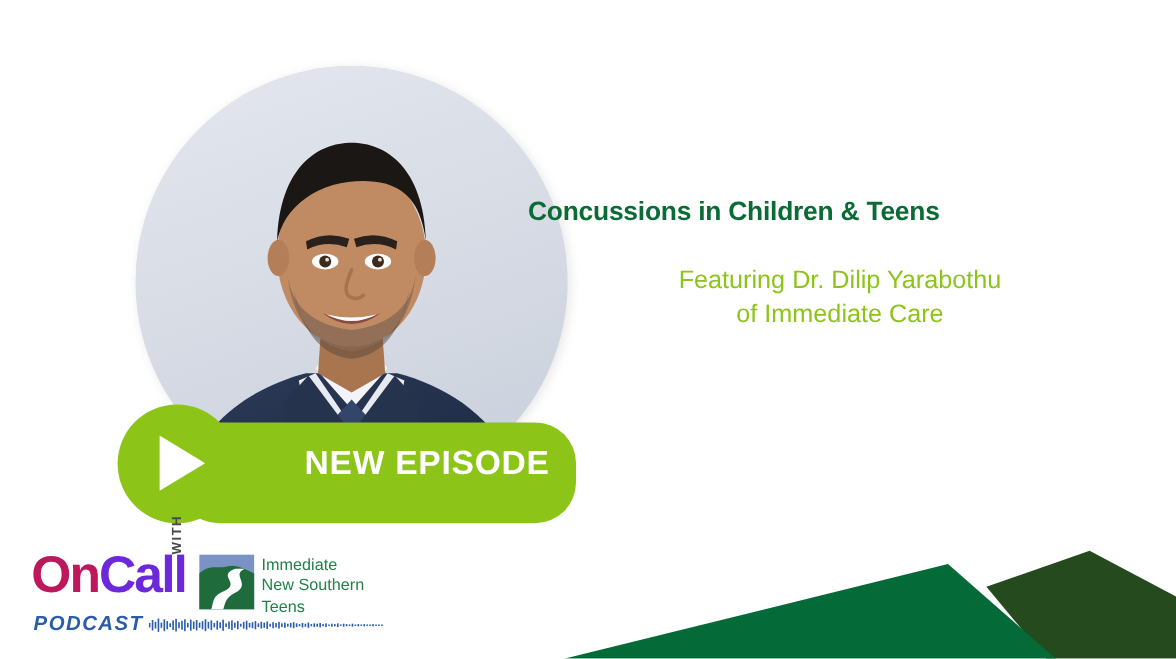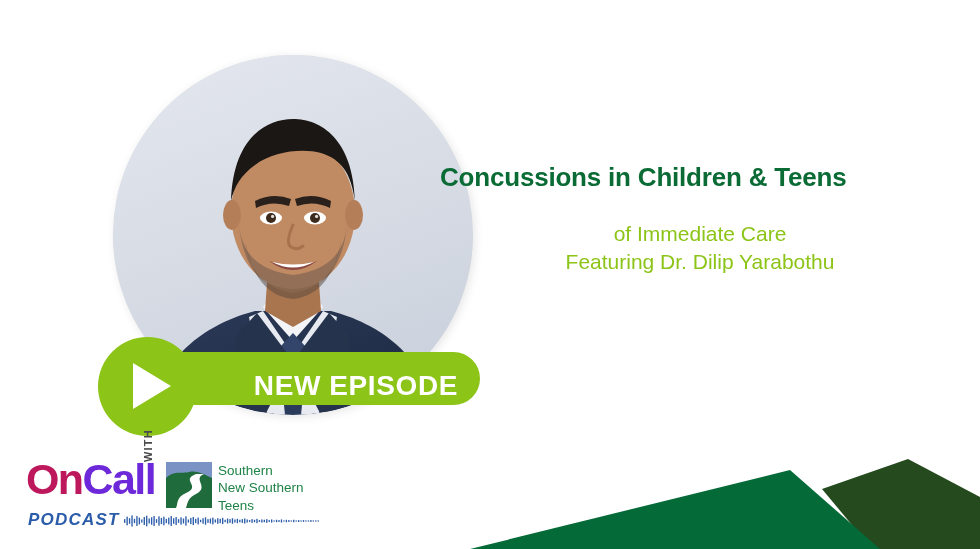--- a/index.html
+++ b/index.html
@@ -21,33 +21,33 @@
     border-radius:50%;
     overflow:hidden;
     background:#d8dce5;
     box-shadow:2px 2px 10px rgba(0,0,0,.10);
   }
   .portrait-svg{display:block;width:360px;height:360px;}
 
   
   .title{
     position:absolute;left:440px;top:163px;width:520px;
-    font-size:26px;font-weight:bold;letter-spacing:-0.2px;
+    font-size:22px;font-weight:bold;letter-spacing:-0.2px;
     color:#0a6b35;line-height:1.15;white-space:nowrap;
   }
   .subtitle{
     position:absolute;left:440px;top:220px;width:520px;
     font-size:21px;font-weight:normal;color:#8cc417;
     line-height:1.33;text-align:center;
   }
   .subtitle .line{display:block;}
 
   
   .pill{
-    position:absolute;left:148px;top:352px;width:332px;height:53px;
+    position:absolute;left:148px;top:352px;width:332px;height:84px;
     background:#8cc417;border-radius:34px;
   }
   .pill-label{
     position:absolute;left:0;top:0;width:332px;height:67px;
     display:flex;align-items:center;justify-content:flex-end;
     padding-right:22px;box-sizing:border-box;
     color:#ffffff;font-size:28px;font-weight:bold;letter-spacing:.6px;
   }
   .play-circle{
     position:absolute;left:98px;top:337px;width:99px;height:99px;
@@ -154,22 +154,22 @@
 
         <path d="M156 206 q24 18 48 0 q-24 10 -48 0 Z" fill="#8a4a42"></path>
         <path d="M159 207 q21 11 42 0 q-21 5 -42 0 Z" fill="#ffffff"></path>
       </g>
     </svg>
   </div>
 
   <div class="title">Concussions in Children &amp; Teens</div>
 
   <div class="subtitle">
+    <span class="line">Featuring Dr. Dilip Yarabothu</span>
     <span class="line">of Immediate Care</span>
-    <span class="line">Featuring Dr. Dilip Yarabothu</span>
   </div>
 
   <div class="pill">
     <div class="pill-label">NEW EPISODE</div>
   </div>
   <div class="play-circle">
     <div class="play-tri"></div>
   </div>
 
   <div class="logo">
@@ -177,21 +177,21 @@
 
     <div class="with">WITH</div>
 
     <svg class="mark" viewBox="0 0 46 46" aria-hidden="true">
       <rect x="0" y="0" width="46" height="46" fill="#7b93c4"></rect>
       <path d="M0 16 C8 8 15 12 23 10 C32 8 39 13 46 16 L46 46 L0 46 Z" fill="#1f6b3b"></path>
       <path d="M30 12 C14 18 36 24 20 31 C10 35 12 42 10 46 L20 46 C22 40 22 36 30 32 C44 25 26 17 38 12 Z" fill="#ffffff"></path>
     </svg>
 
     <div class="snh">
-      <span>Southern</span>
+      <span>Immediate</span>
       <span>New Southern</span>
       <span>Teens</span>
     </div>
 
     <div class="podcast">PODCAST</div>
 
     <svg class="wave" viewBox="0 0 196 22" aria-hidden="true">
         <rect x="0.00" y="9.14" width="1.35" height="3.72" fill="#2b5caa"></rect>
         <rect x="2.45" y="6.66" width="1.35" height="8.68" fill="#2b5caa"></rect>
         <rect x="4.90" y="8.21" width="1.35" height="5.58" fill="#2b5caa"></rect>

